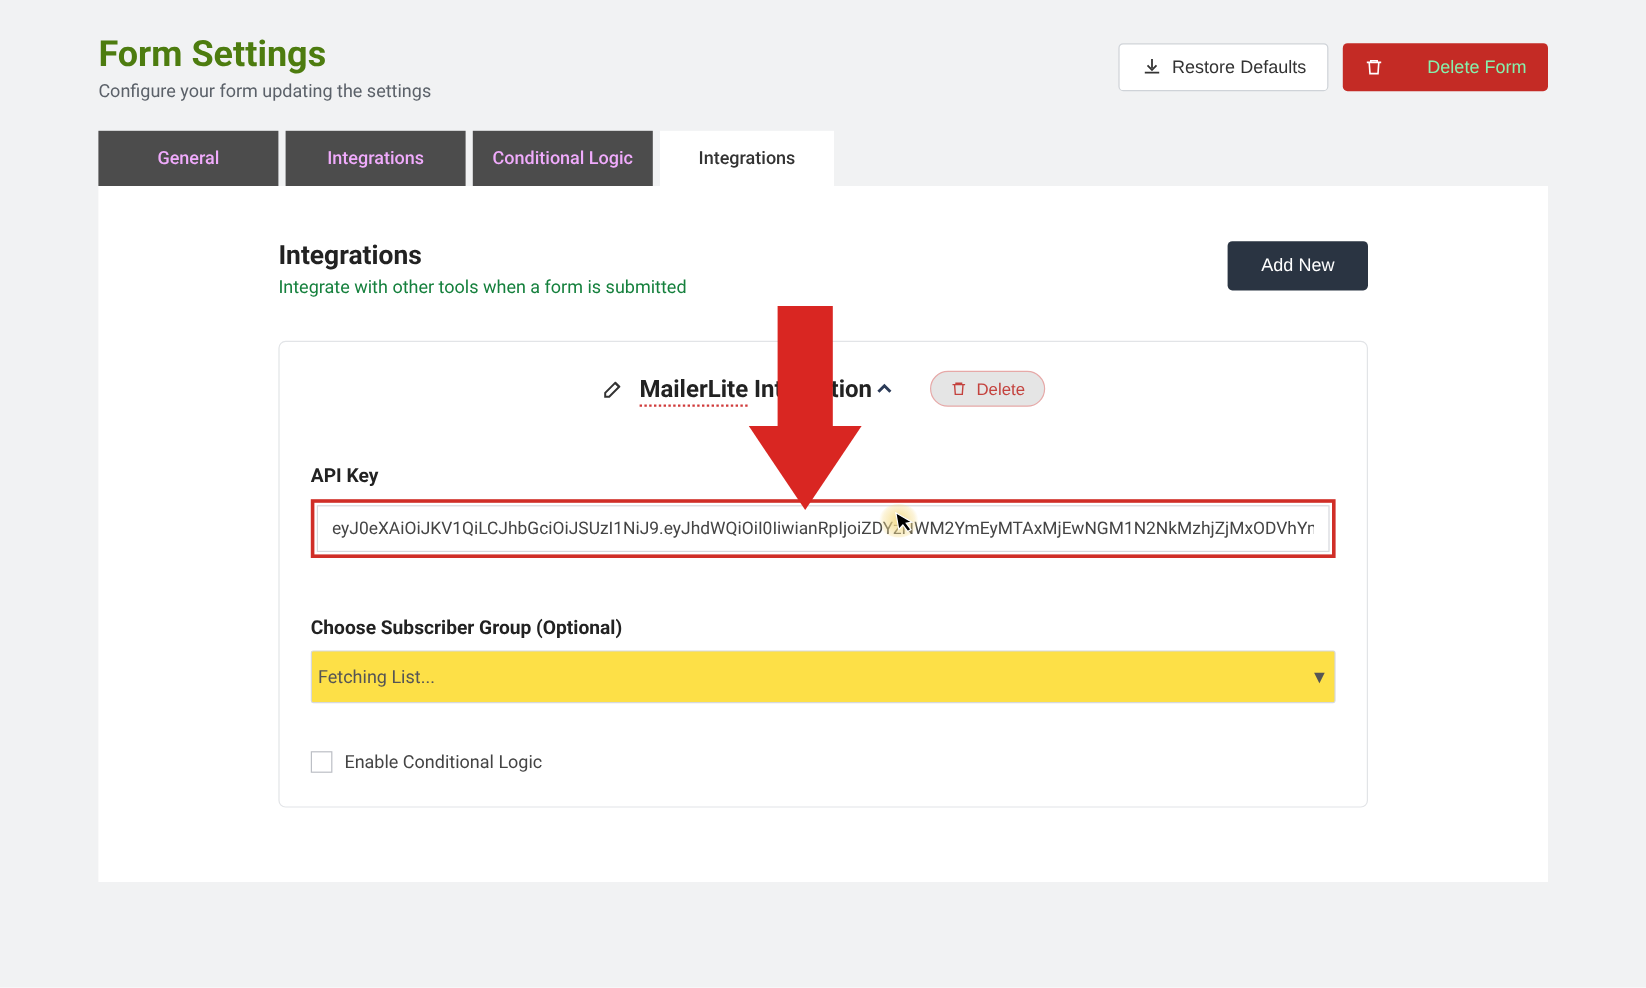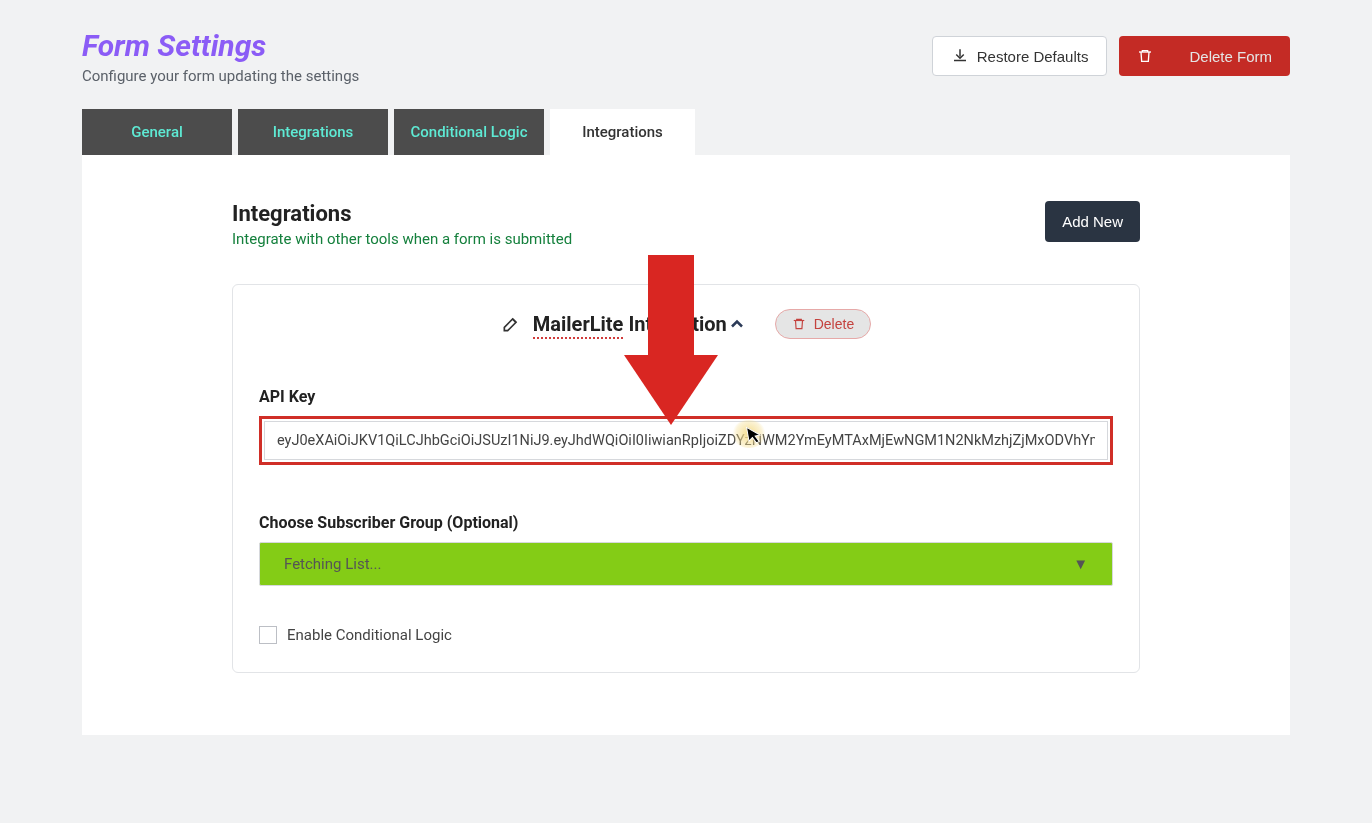--- a/index.html
+++ b/index.html
@@ -12,23 +12,22 @@
   }
   .header-row {
     display: flex;
     justify-content: space-between;
     align-items: flex-start;
     margin-bottom: 24px;
   }
   .page-title {
     font-size: 30px;
     font-weight: 700;
-    color: #8b5cf6;
+    color: #4d7c0f;
     margin-bottom: 4px;
-    font-style: italic;
   }
   .page-subtitle {
     font-size: 15px;
     color: #5b6169;
   }
   .header-actions {
     display: flex;
     gap: 12px;
     padding-top: 8px;
   }
@@ -44,30 +43,30 @@
     border: none;
   }
   .btn-outline {
     background: #fff;
     border: 1px solid #cfd3d8;
     color: #333;
     margin-left: 44px;
   }
   .btn-danger {
     background: #c42b25;
-    color: #e5e5e5;
+    color: #86efac;
     gap: 36px;
   }
   .tabs {
     display: flex;
     gap: 6px;
   }
   .tab {
     background: #4c4c4c;
-    color: #5eead4;
+    color: #f0abfc;
     text-align: center;
     padding: 14px 0;
     width: 150px;
     font-size: 15px;
     font-weight: 500;
     cursor: pointer;
   }
   .tab.active {
     background: #fff;
     color: #333;
@@ -91,21 +90,21 @@
     margin-bottom: 4px;
   }
   .section-subtitle {
     font-size: 15px;
     color: #15803d;
     text-align: right;
   }
   .btn-dark {
     background: #2a3442;
     color: #fff;
-    padding: 12px 17px;
+    padding: 12px 28px;
     border-radius: 4px;
     font-size: 15px;
     cursor: pointer;
     border: none;
   }
   .integration-card {
     border: 1px solid #e2e4e7;
     border-radius: 6px;
     padding: 24px 26px 28px 26px;
   }
@@ -164,22 +163,22 @@
     border: 1px solid #d6d8dc;
     padding: 10px 12px;
     font-size: 14.5px;
     color: #444;
     background: #fff;
     outline: none;
     font-family: inherit;
   }
   .select-box {
     border: 1px solid #d6d8dc;
-    background: #84cc16;
-    padding: 12px 24px;
+    background: #fde047;
+    padding: 12px 5px;
     font-size: 15px;
     color: #555;
     display: flex;
     justify-content: space-between;
     align-items: flex-end;
     margin-bottom: 22px;
     cursor: pointer;
     border-radius: 2px;
   }
   .checkbox-row {

